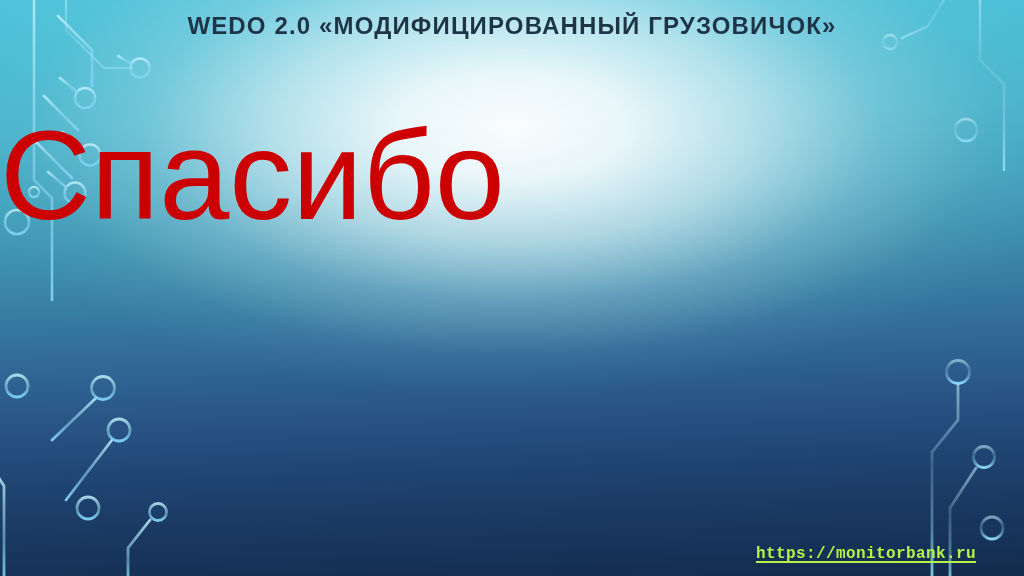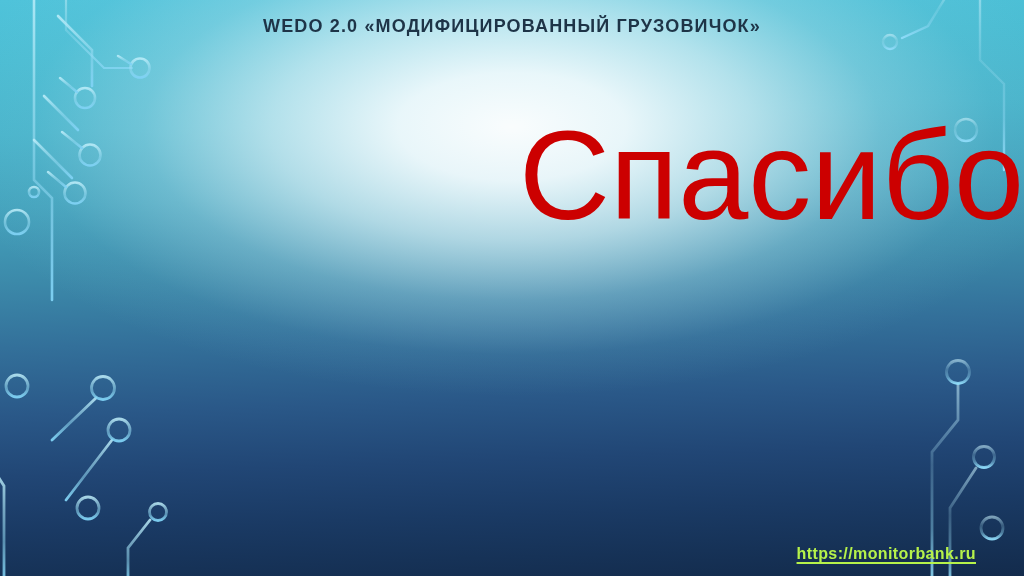--- a/index.html
+++ b/index.html
@@ -52,52 +52,52 @@
     top: 0;
     left: 0;
     width: 1024px;
     height: 52px;
     display: flex;
     align-items: center;
     justify-content: center;
   }
   #slide-title {
     color: #1E3447;
-    font-size: 18px;
+    font-size: 24px;
     font-weight: 600;
     letter-spacing: 1.15px;
     white-space: nowrap;
     text-transform: uppercase;
   }
 
   
   #message {
     position: absolute;
     top: 112px;
     left: 0;
     width: 1024px;
-    text-align: right;
+    text-align: left;
     line-height: 1.02;
   }
   .msg-line {
     display: block;
     color: #CC0000;
     font-weight: 400;
     white-space: nowrap;
   }
   #msg-line-1 { font-size: 126px; }
   #msg-line-2 { font-size: 140px; }
 
   
   #footer-link {
     position: absolute;
     right: 48px;
     bottom: 13px;
     color: #B6F24A;
-    font-family: Liberation Sans, sans-serif;
+    font-family: Liberation Mono, monospace;
     font-size: 16px;
     font-weight: 600;
     letter-spacing: 0.4px;
     text-decoration: underline;
     text-underline-offset: 3px;
     text-decoration-thickness: 2px;
     white-space: nowrap;
   }
 </style>
 </head>

